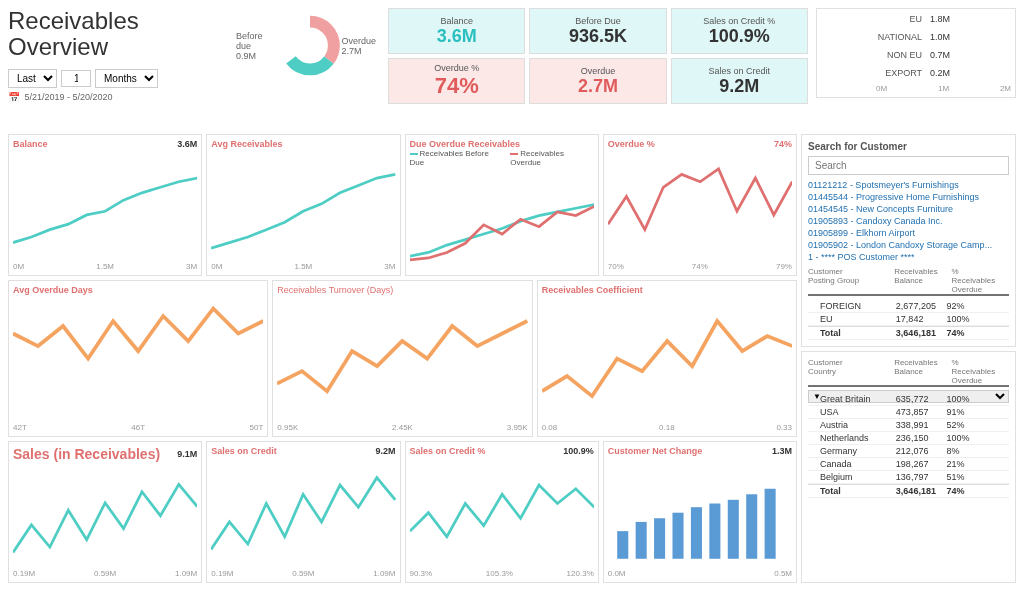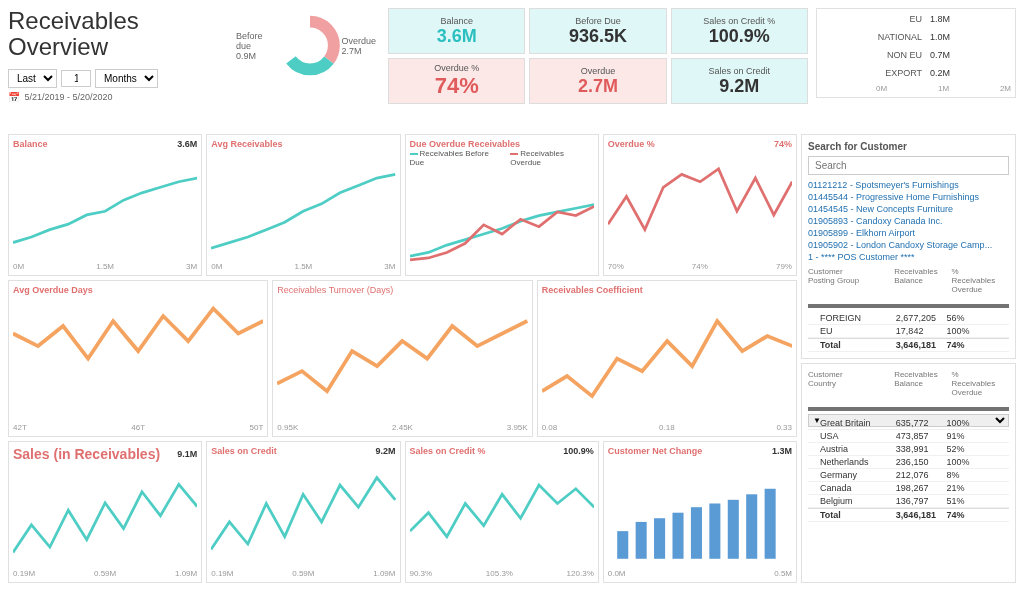--- a/index.html
+++ b/index.html
@@ -31,21 +31,21 @@
     .bar-bg { flex: 1; height: 12px; background: #eee; position: relative; }
     .bar-fill { height: 100%; }
     .bar-val { font-size: 9px; color: #333; width: 35px; }
     .chart-card { flex: 1; border: 1px solid #e0e0e0; padding: 4px; background: #fff; display: flex; flex-direction: column; }
     .chart-body { flex: 1; position: relative; }
     .search-title { font-size: 10px; font-weight: 600; color: #555; margin-bottom: 4px; }
     .search-input { width: 100%; border: 1px solid #ccc; padding: 3px 6px; font-size: 10px; margin-bottom: 4px; }
     .customer-list { flex: 0 0 auto; }
     .customer-item { font-size: 9px; color: #2271B1; padding: 1px 0; cursor: pointer; }
     .table-section { margin-top: 4px; }
-    .table-header-row { display: flex; font-size: 8px; color: #777; border-bottom: 4px solid #737373; padding-bottom: 10px; margin-bottom: 2px; }
+    .table-header-row { display: flex; font-size: 8px; color: #777; border-bottom: 2px solid #737373; padding-bottom: 0; margin-bottom: 2px; }
     .table-col { flex: 1; }
     .table-col.wide { flex: 1.5; }
     .table-data-row { display: flex; font-size: 9px; padding: 1px 12px; border-bottom: 1px solid #f0f0f0; }
     .table-data-row.total { font-weight: 600; border-top: 1px solid #ddd; }
     .legend { display: flex; gap: 8px; font-size: 8px; color: #555; margin-bottom: 2px; }
     .legend-dot { width: 8px; height: 2px; display: inline-block; margin-right: 2px; vertical-align: middle; }
     .chart-row-title { display: flex; align-items: center; justify-content: space-between; }
     .all-charts-section { flex: 1; display: flex; flex-direction: column; gap: 4px; overflow: hidden; }
     .chart-row { display: flex; gap: 4px; flex: 1; }
     .right-panel-wrapper { flex: 0 0 215px; display: flex; flex-direction: column; gap: 4px; overflow: hidden; }
@@ -382,21 +382,21 @@
         <div class="table-section">
           <div class="table-header-row">
             <div class="table-col wide">Customer<br>Posting Group</div>
             <div class="table-col">Receivables<br>Balance</div>
             <div class="table-col">%<br>Receivables<br>Overdue</div>
           </div>
           <div style="height:2px;"></div>
           <div class="table-data-row">
             <div class="table-col wide">FOREIGN</div>
             <div class="table-col">2,677,205</div>
-            <div class="table-col">56%</div>
+            <div class="table-col">92%</div>
           </div>
           <div class="table-data-row">
             <div class="table-col wide">EU</div>
             <div class="table-col">17,842</div>
             <div class="table-col">100%</div>
           </div>
           <div class="table-data-row total">
             <div class="table-col wide">Total</div>
             <div class="table-col">3,646,181</div>
             <div class="table-col">74%</div>

